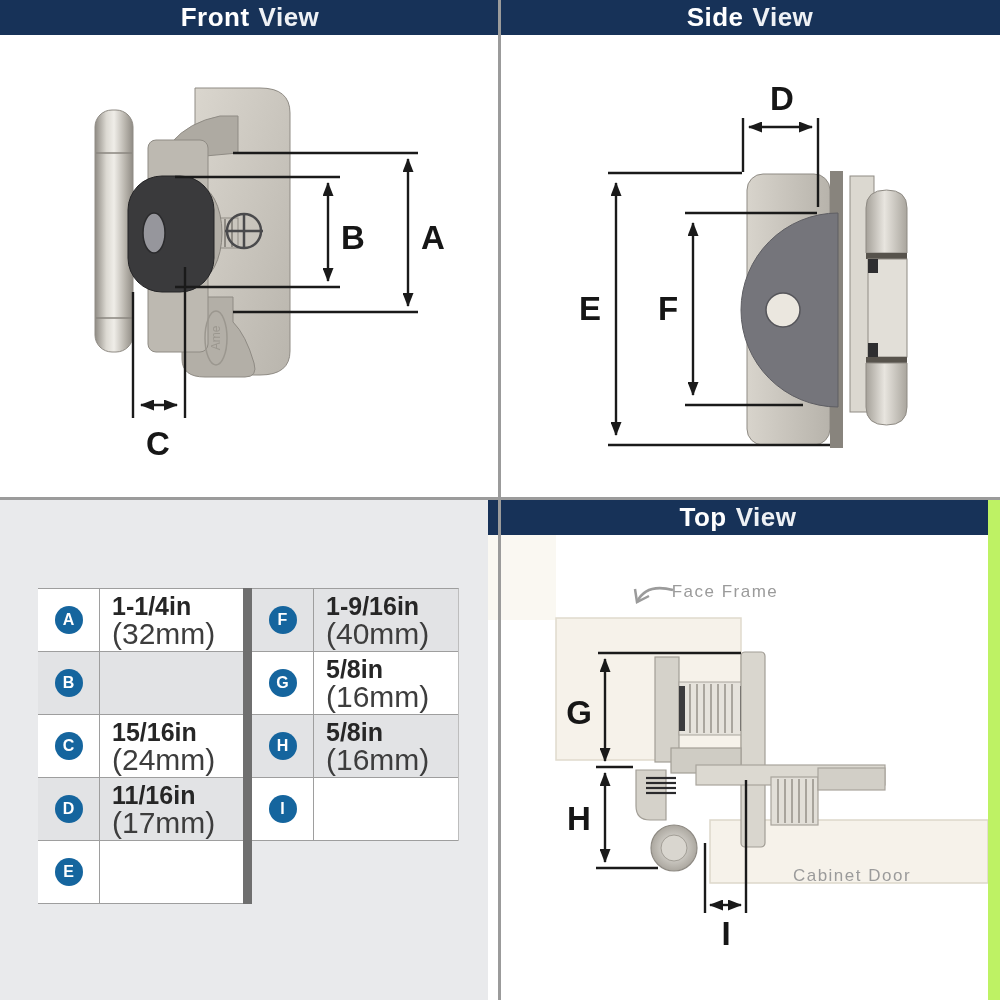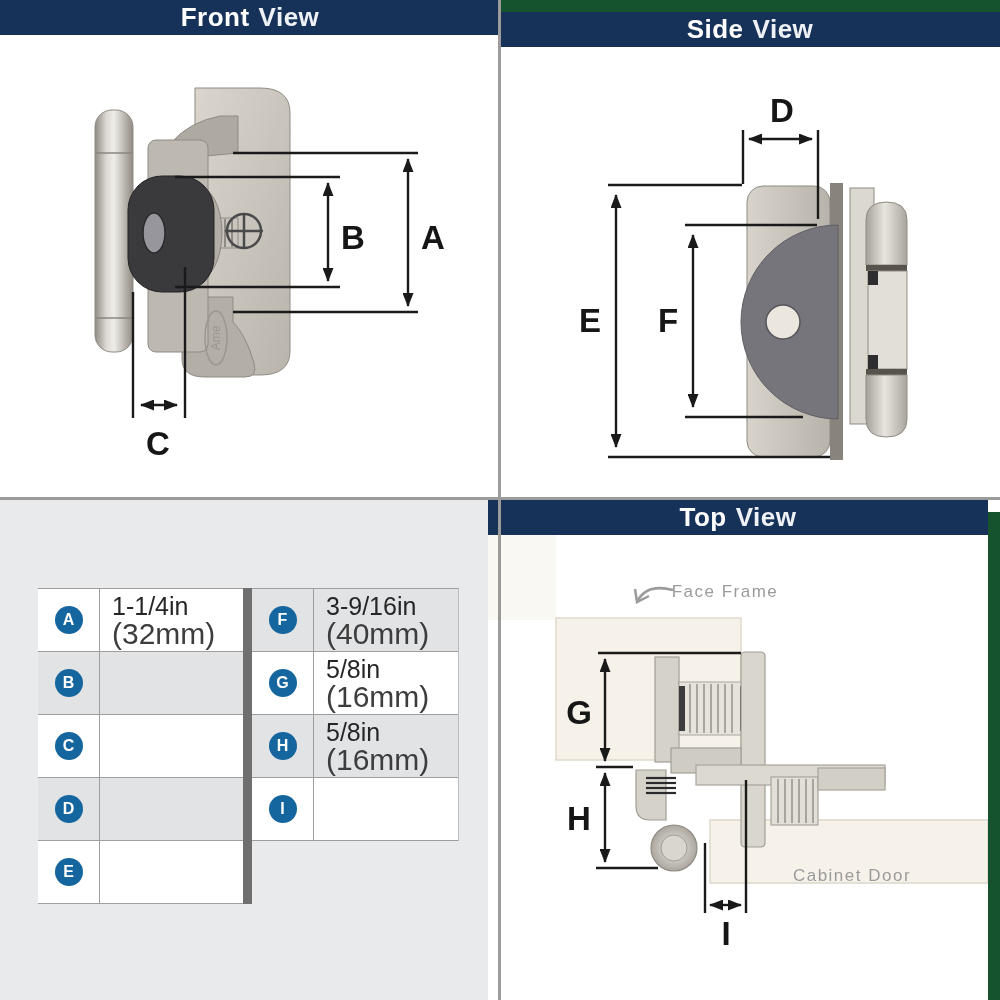--- a/index.html
+++ b/index.html
@@ -1,20 +1,20 @@
 <!DOCTYPE html>
 <html><head>
 <meta charset="utf-8">
 <style>
   html,body{margin:0;padding:0;background:#ffffff;}
-  .canvas{position:relative;width:1000px;height:1000px;background:#14532d;overflow:hidden;
+  .canvas{position:relative;width:1000px;height:1000px;background:#bef264;overflow:hidden;
           font-family:"Liberation Sans",sans-serif;}
   .quad{position:absolute;width:500px;height:500px;}
   .q1{left:0;top:0;background:#ffffff;}
-  .q2{left:500px;top:12px;background:#ffffff;}
+  .q2{left:500px;top:0;background:#ffffff;}
   .q3{left:0;top:500px;background:#e9eaec;}
   .q4{left:488px;top:500px;background:#ffffff;}
   .vheader{position:absolute;top:0;left:0;width:100%;height:35px;background:#173258;
            display:flex;align-items:center;justify-content:center;color:#ffffff;
            font-size:26px;letter-spacing:.5px;}
   .vheader .hb{font-weight:bold;margin-right:9px;}
   .vheader .hr{font-weight:700;color:#eef1f5;}
   .draw{position:absolute;left:0;top:35px;}
   .vdiv{position:absolute;left:498px;top:0;width:3px;height:1000px;background:#9b9b9b;z-index:5;}
   .hdiv{position:absolute;left:0;top:497px;width:1000px;height:3px;background:#9b9b9b;z-index:5;}
@@ -24,21 +24,21 @@
   .dim-group{display:flex;flex-direction:column;border-top:1px solid #9e9e9e;}
   .dim-group.left{width:205px;}
   .dim-group.right{width:206px;border-right:1px solid #bdbdbd;}
   .dim-row{display:flex;height:63px;box-sizing:border-box;border-bottom:1px solid #9e9e9e;background:#ffffff;}
   .dim-row.alt{background:#e2e3e5;}
   .badge-cell{flex:0 0 61px;display:flex;align-items:center;justify-content:center;
               border-right:1px solid #9e9e9e;}
   .badge{width:28px;height:28px;border-radius:50%;background:#15659e;color:#ffffff;
          font-weight:bold;font-size:16px;display:flex;align-items:center;justify-content:center;}
   .val-cell{flex:1;display:flex;flex-direction:column;justify-content:center;padding-left:12px;line-height:28px;}
-  .val-in{font-weight:normal;font-size:25px;color:#262626;}
+  .val-in{font-weight:bold;font-size:25px;color:#262626;}
   .val-mm{font-size:30px;color:#3d3d3d;}
   .dim-bar{width:9px;height:316px;background:#6f6f6f;}
 
   
   .dimline{stroke:#1a1a1a;stroke-width:2.4;fill:none;}
   .dimlabel{font-family:"Liberation Sans",sans-serif;font-weight:bold;font-size:33px;fill:#161616;text-anchor:middle;}
   .graylabel{font-family:"Liberation Sans",sans-serif;font-size:17px;fill:#9b9b9b;letter-spacing:1.5px;text-anchor:middle;}
   .metal-stroke{stroke:#8f8b84;stroke-width:1;}
 </style>
 </head>
@@ -178,40 +178,48 @@
         </div>
         <div class="dim-row alt">
           <div class="badge-cell">
               <span class="badge">B</span>
             </div>
         </div>
         <div class="dim-row">
           <div class="badge-cell">
               <span class="badge">C</span>
             </div>
+          <div class="val-cell">
+              <span class="val-in">15/16in</span>
+              <span class="val-mm">(24mm)</span>
+            </div>
         </div>
         <div class="dim-row alt">
           <div class="badge-cell">
               <span class="badge">D</span>
+            </div>
+          <div class="val-cell">
+              <span class="val-in">11/16in</span>
+              <span class="val-mm">(17mm)</span>
             </div>
         </div>
         <div class="dim-row">
           <div class="badge-cell">
               <span class="badge">E</span>
             </div>
         </div>
       </div>
       <div class="dim-bar"></div>
       <div class="dim-group right">
         <div class="dim-row alt">
           <div class="badge-cell">
               <span class="badge">F</span>
             </div>
           <div class="val-cell">
-              <span class="val-in">3-9/16in</span>
+              <span class="val-in">1-9/16in</span>
               <span class="val-mm">(40mm)</span>
             </div>
         </div>
         <div class="dim-row">
           <div class="badge-cell">
               <span class="badge">G</span>
             </div>
           <div class="val-cell">
               <span class="val-in">5/8in</span>
               <span class="val-mm">(16mm)</span>

